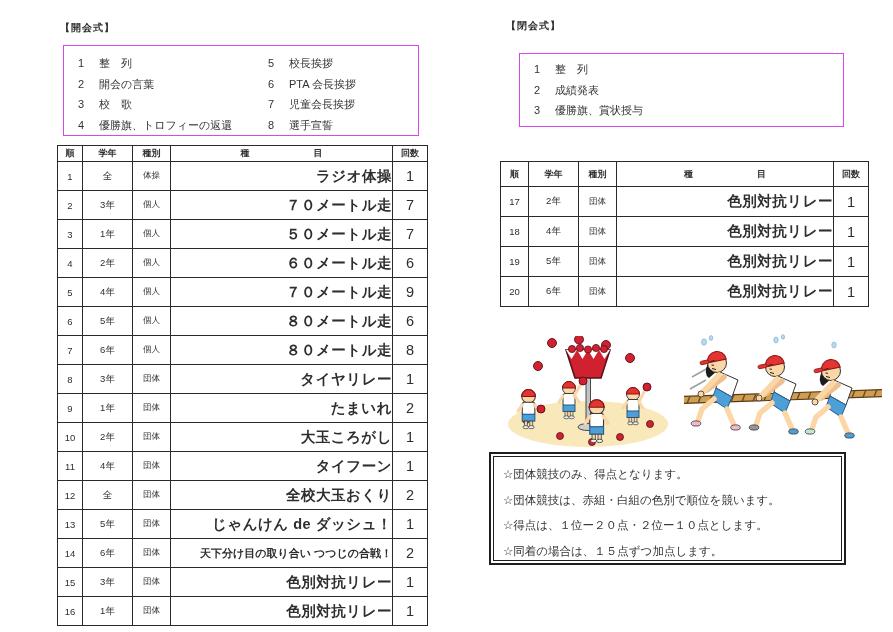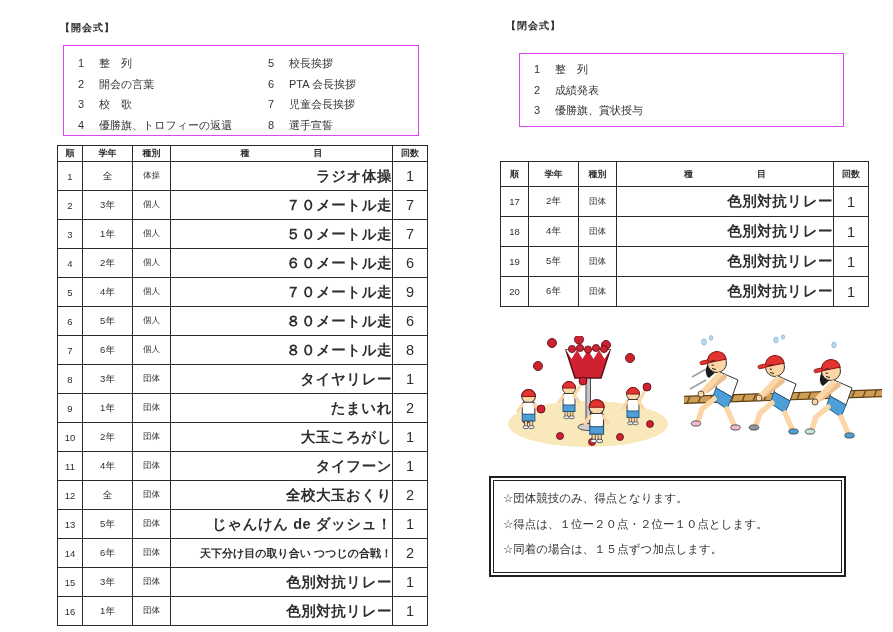--- a/index.html
+++ b/index.html
@@ -32,21 +32,21 @@
   .cell-no,.cell-grade{font-size:9.5px;}
   .cell-type{font-size:8.5px;}
   .cell-event{text-align:right;font-size:14.5px;padding-left:7px;letter-spacing:0.5px;font-weight:bold;}
   .cell-event.small{font-size:11px;letter-spacing:0;}
   .cell-count{font-size:14.5px;}
 
   .illu{position:absolute;}
   #tamaire{left:502px;top:336px;}
   #tugofwar{left:684px;top:333px;}
 
-  #notes{position:absolute;left:489px;top:476px;width:357px;height:101px;border:2px solid #1f1f1f;
+  #notes{position:absolute;left:489px;top:452px;width:357px;height:113px;border:2px solid #1f1f1f;
          box-sizing:border-box;padding:2px;background:#fff;}
   #notes .inner{border:1px solid #1f1f1f;width:100%;height:100%;box-sizing:border-box;padding:5px 9px;}
   #notes p{margin:0;font-size:11.5px;line-height:25.5px;white-space:nowrap;color:#333;}
 </style>
 </head>
 <body>
 
 <div class="page">
 
   <h2 class="title" id="title-left">【開会式】</h2>
@@ -359,18 +359,19 @@
       <ellipse cx="150" cy="12" rx="2.2" ry="3"></ellipse>
     </g>
     <use href="#puller" transform="translate(20,14)" style="--hair:#1c1c1c;--shoe1:#f0b9cd;--shoe2:#f0b9cd"></use>
     <use href="#puller" transform="translate(78,18)" style="--hair:transparent;--shoe1:#8f969c;--shoe2:#4d9fd8"></use>
     <use href="#puller" transform="translate(134,22)" style="--hair:#1c1c1c;--shoe1:#bfe8d2;--shoe2:#4d9fd8"></use>
   </svg>
 
   <div id="notes">
     <div class="inner" id="notes-list">
         <p>☆団体競技のみ、得点となります。</p>
+        <p>☆団体競技は、赤組・白組の色別で順位を競います。</p>
         <p>☆得点は、１位ー２０点・２位ー１０点とします。</p>
         <p>☆同着の場合は、１５点ずつ加点します。</p>
       </div>
   </div>
 
 </div>
 
 </body></html>

